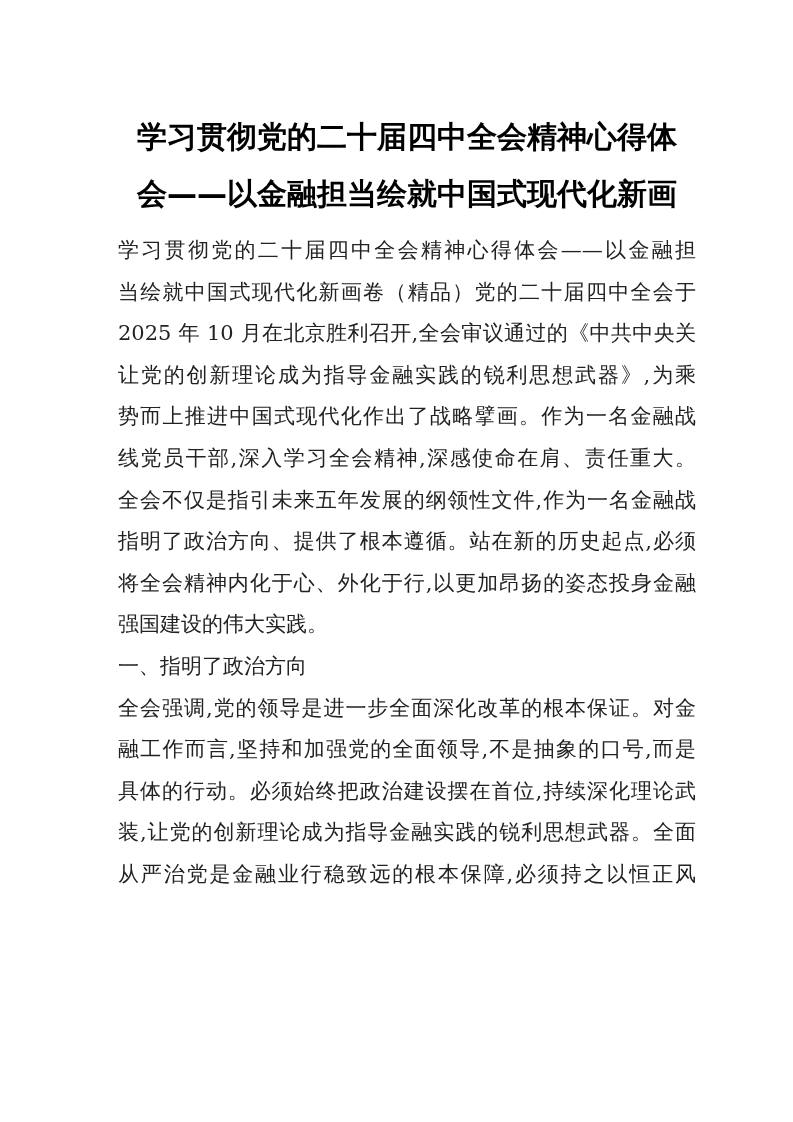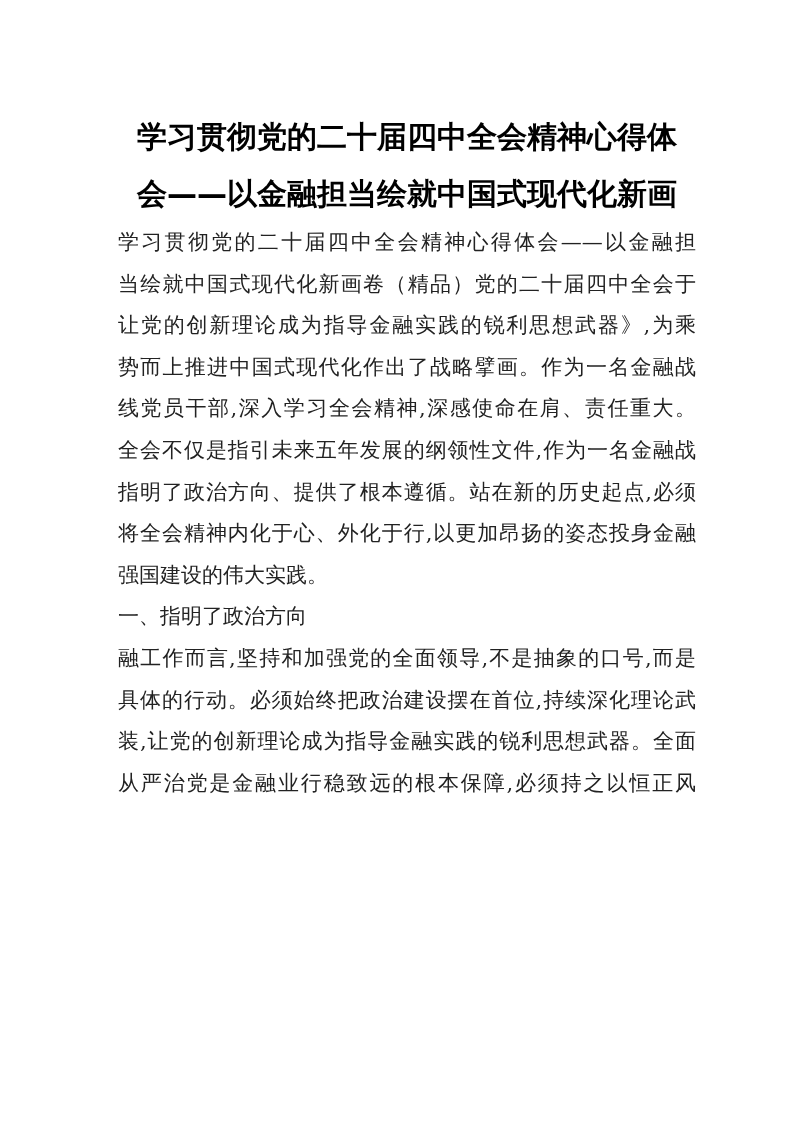--- a/index.html
+++ b/index.html
@@ -27,20 +27,21 @@
     font-size: 30px;
     line-height: 57px;
     color: #000000;
     text-align: center;
     letter-spacing: 0px;
   }
   .doc-title .t-line {
     white-space: nowrap;
   }
   .doc-body {
+    margin-top: 8px;
     font-family: "DejaVu Serif", serif;
     font-size: 21px;
     line-height: 41.6px;
     color: #222222;
   }
   .doc-body .b-line {
     white-space: normal;
   }
   .doc-body .b-line.j {
     text-align: justify;
@@ -60,28 +61,30 @@
   <div class="content">
 
     <div class="doc-title">
       <div class="t-line">学习贯彻党的二十届四中全会精神心得体</div>
       <div class="t-line">会——以金融担当绘就中国式现代化新画</div>
     </div>
 
     <div class="doc-body">
       <div class="b-line j">学习贯彻党的二十届四中全会精神心得体会——以金融担</div>
       <div class="b-line j">当绘就中国式现代化新画卷（精品）党的二十届四中全会于</div>
+      <div class="b-line j">2025 年 10 月在北京胜利召开,全会审议通过的《中共中央关</div>
       <div class="b-line j">让党的创新理论成为指导金融实践的锐利思想武器》,为乘</div>
       <div class="b-line j">势而上推进中国式现代化作出了战略擘画。作为一名金融战</div>
       <div class="b-line j">线党员干部,深入学习全会精神,深感使命在肩、责任重大。</div>
       <div class="b-line j">全会不仅是指引未来五年发展的纲领性文件,作为一名金融战</div>
       <div class="b-line j">指明了政治方向、提供了根本遵循。站在新的历史起点,必须</div>
       <div class="b-line j">将全会精神内化于心、外化于行,以更加昂扬的姿态投身金融</div>
       <div class="b-line s">强国建设的伟大实践。</div>
       <div class="b-line s">一、指明了政治方向</div>
+      <div class="b-line j">全会强调,党的领导是进一步全面深化改革的根本保证。对金</div>
       <div class="b-line j">融工作而言,坚持和加强党的全面领导,不是抽象的口号,而是</div>
       <div class="b-line j">具体的行动。必须始终把政治建设摆在首位,持续深化理论武</div>
       <div class="b-line j">装,让党的创新理论成为指导金融实践的锐利思想武器。全面</div>
       <div class="b-line j">从严治党是金融业行稳致远的根本保障,必须持之以恒正风</div>
     </div>
 
   </div>
 </div>
 
 </body></html>

